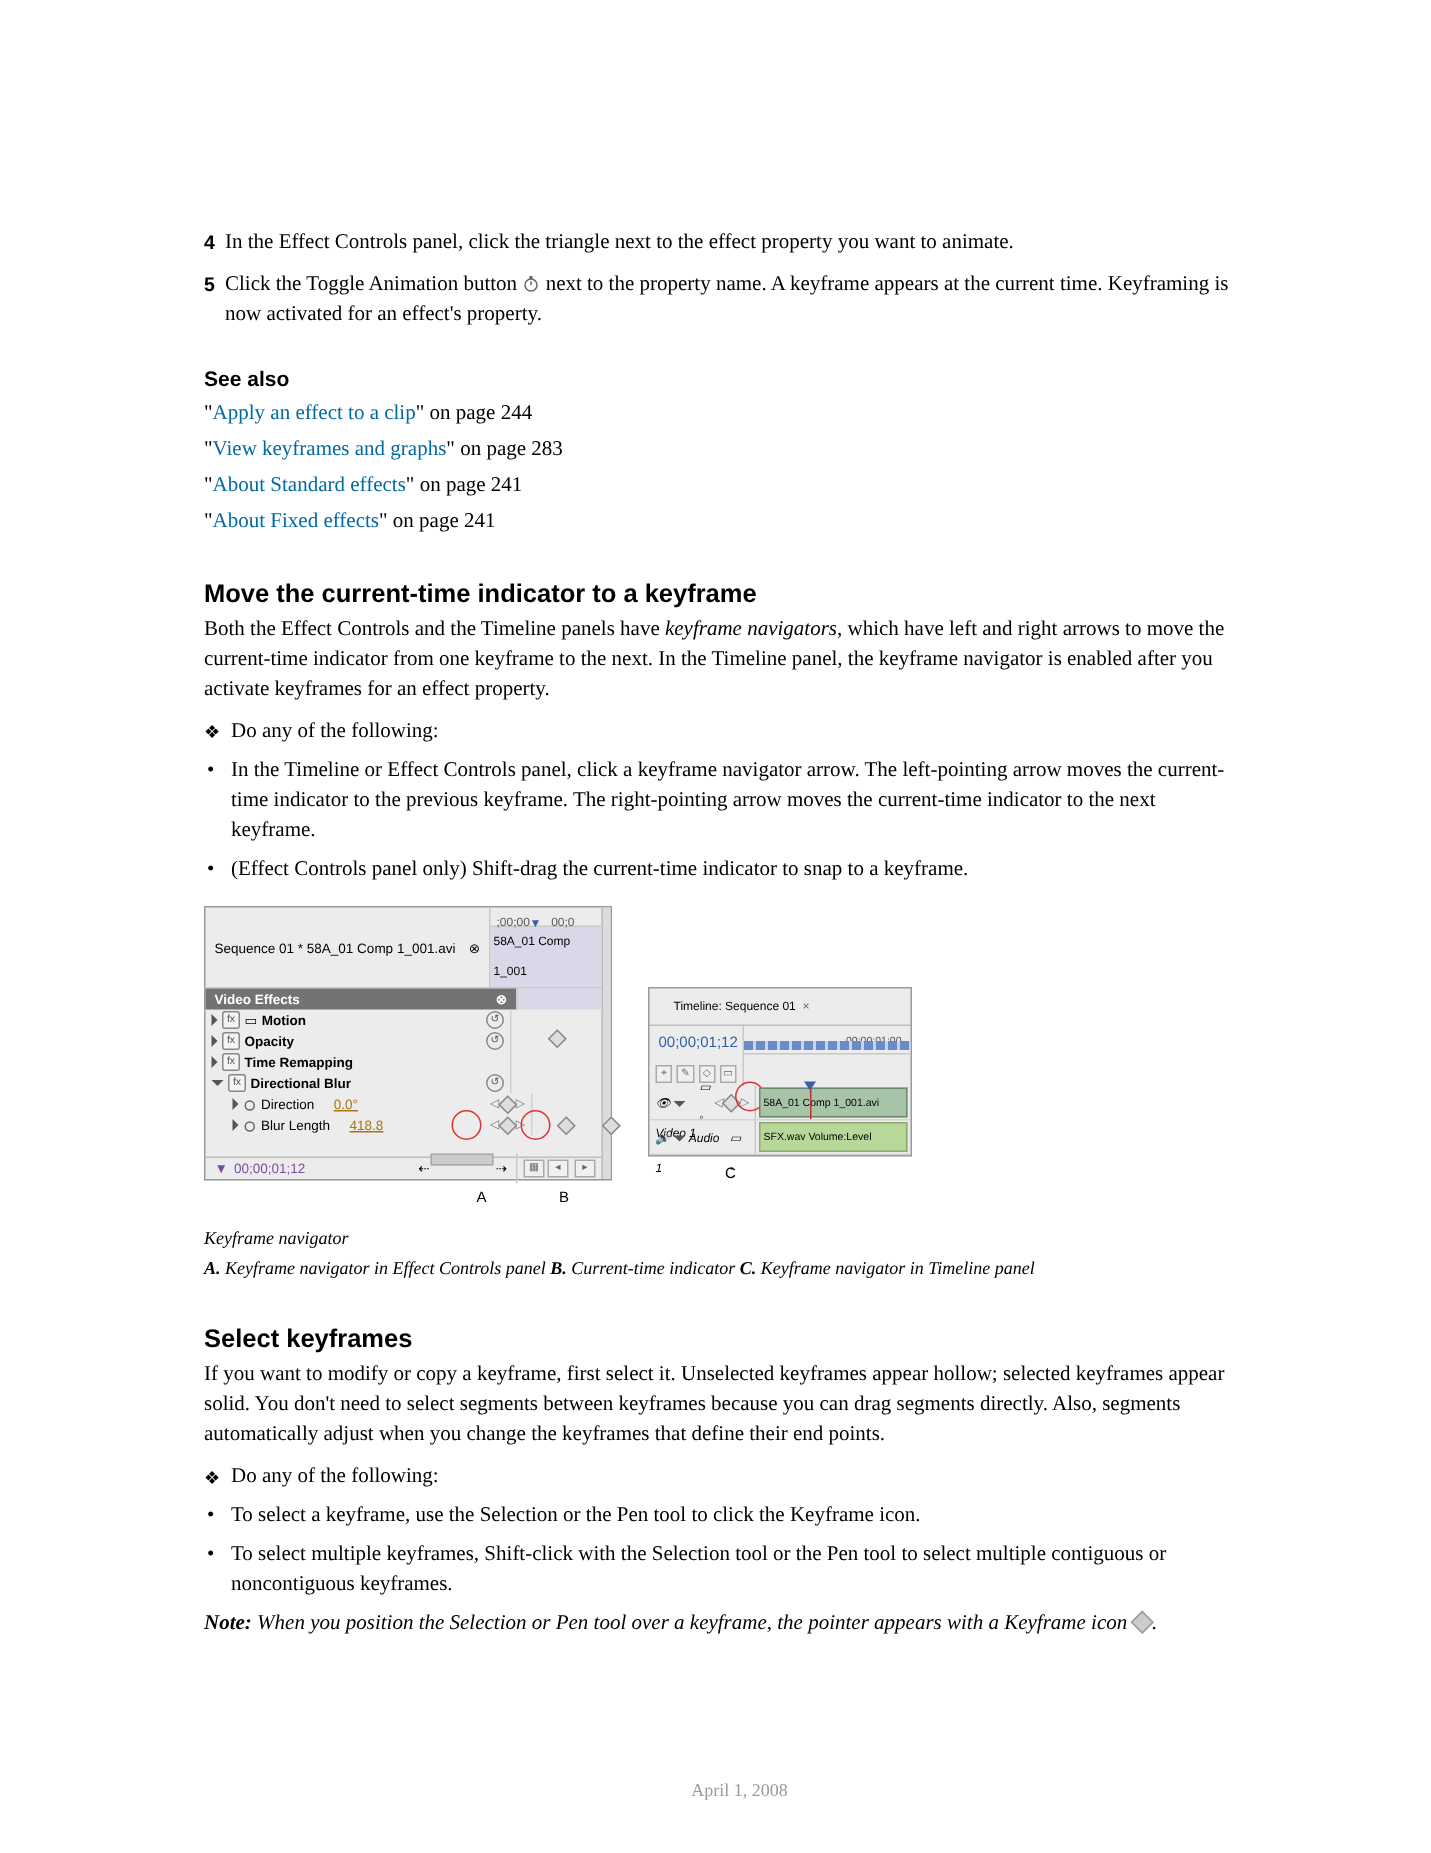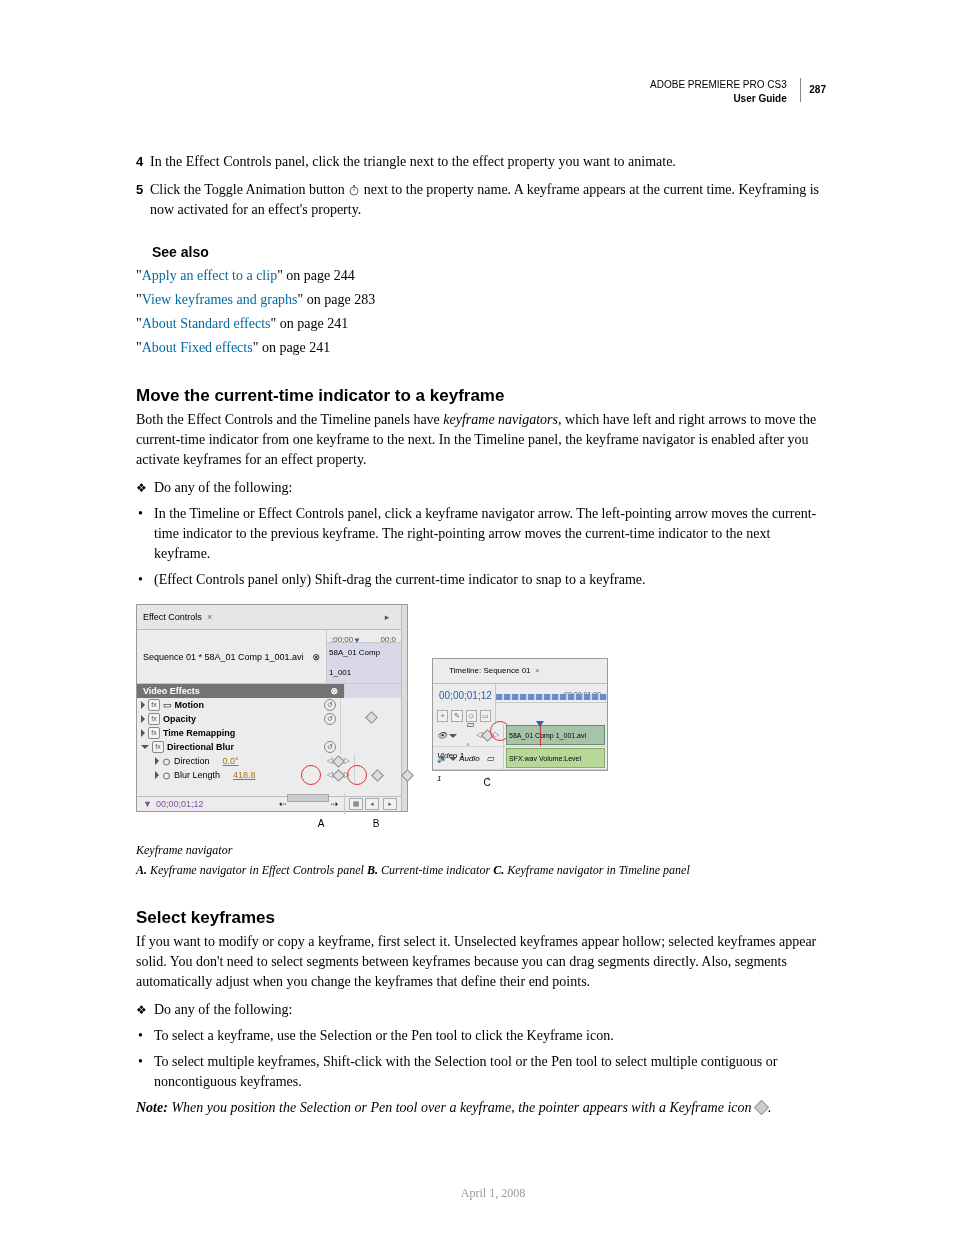--- a/index.html
+++ b/index.html
@@ -60,21 +60,21 @@
     font-family: "Myriad Pro", Helvetica, Arial, sans-serif;
     font-weight: 700;
     font-size: 13px;
   }
   .step-body { flex: 1; }
   .stopwatch-icon svg { vertical-align: -2px; }
   h3 {
     font-family: "Myriad Pro", Helvetica, Arial, sans-serif;
     font-weight: 700;
     font-size: 14px;
-    margin: 22px 0 2px 16px;
+    margin: 22px 0 2px 0;
   }
   h2 {
     font-family: "Myriad Pro", Helvetica, Arial, sans-serif;
     font-weight: 700;
     font-size: 17px;
     margin: 28px 0 4px 0;
   }
   .link-line { margin: 4px 0; }
   a.xref { color: #0369a1; text-decoration: none; }
   p { margin: 4px 0 8px 0; }
@@ -189,28 +189,20 @@
     position:absolute; bottom:34px; left:0; right:0;
     text-align:center; color:#9a9a9a;
     font-family:"Minion Pro",Georgia,serif; font-size:12px;padding-left:32px;
   }
 </style>
 </head>
 <body>
 
 <div class="page">
 
-  <div class="header">
-    <span class="lines">
-      <span>ADOBE PREMIERE PRO CS3</span><br>
-      <span class="bold">User Guide</span>
-    </span>
-    <span class="sep"></span>
-    <span class="pagenum">287</span>
-  </div>
 
   <div class="content">
 
     <div class="step">
       <div class="step-num">4</div>
       <div class="step-body">In the Effect Controls panel, click the triangle next to the effect property you want to animate.</div>
     </div>
 
     <div class="step">
       <div class="step-num">5</div>
@@ -245,33 +237,29 @@
       <div class="bullet">•</div>
       <div>(Effect Controls panel only) Shift-drag the current-time indicator to snap to a keyframe.</div>
     </div>
 
     <div class="figure-wrap">
       <div class="figure-row">
 
         <div style="display:flex;flex-direction:column;align-items:stretch;">
         <div class="panel ec-panel" style="display:flex;">
           <div style="flex:1;">
-            <div class="ec-tab">
-              <span><span>Effect Controls</span> &nbsp;<span class="close">×</span></span>
-              <span class="ec-tab-right">▸</span>
-            </div>
             <div class="ec-seqrow">
               <div class="left">
                 <span>Sequence 01 * 58A_01 Comp 1_001.avi</span>
                 <span>⊗</span>
               </div>
               <div class="right" style="flex-direction:column;align-items:stretch;">
                 <div style="position:relative;height:12px;border-bottom:1px solid #c8c8c8;">
                   <span class="tick" style="left:4px;">;00;00</span>
-                  <span class="tick" style="right:5px;">00;0</span>
+                  <span class="tick" style="right:18px;">00;0</span>
                   <span style="position:absolute;left:26px;top:1px;color:#3a5fa8;">▼</span>
                 </div>
                 <div style="font-size:8px;padding:0 2px;background:#d8d8e8;">58A_01 Comp 1_001</div>
               </div>
             </div>
             <div class="ec-effrow vid-header">
               <div class="left">
                     <span>Video Effects</span>
                     <span style="color:#fff;">⊗</span>
                   </div>

